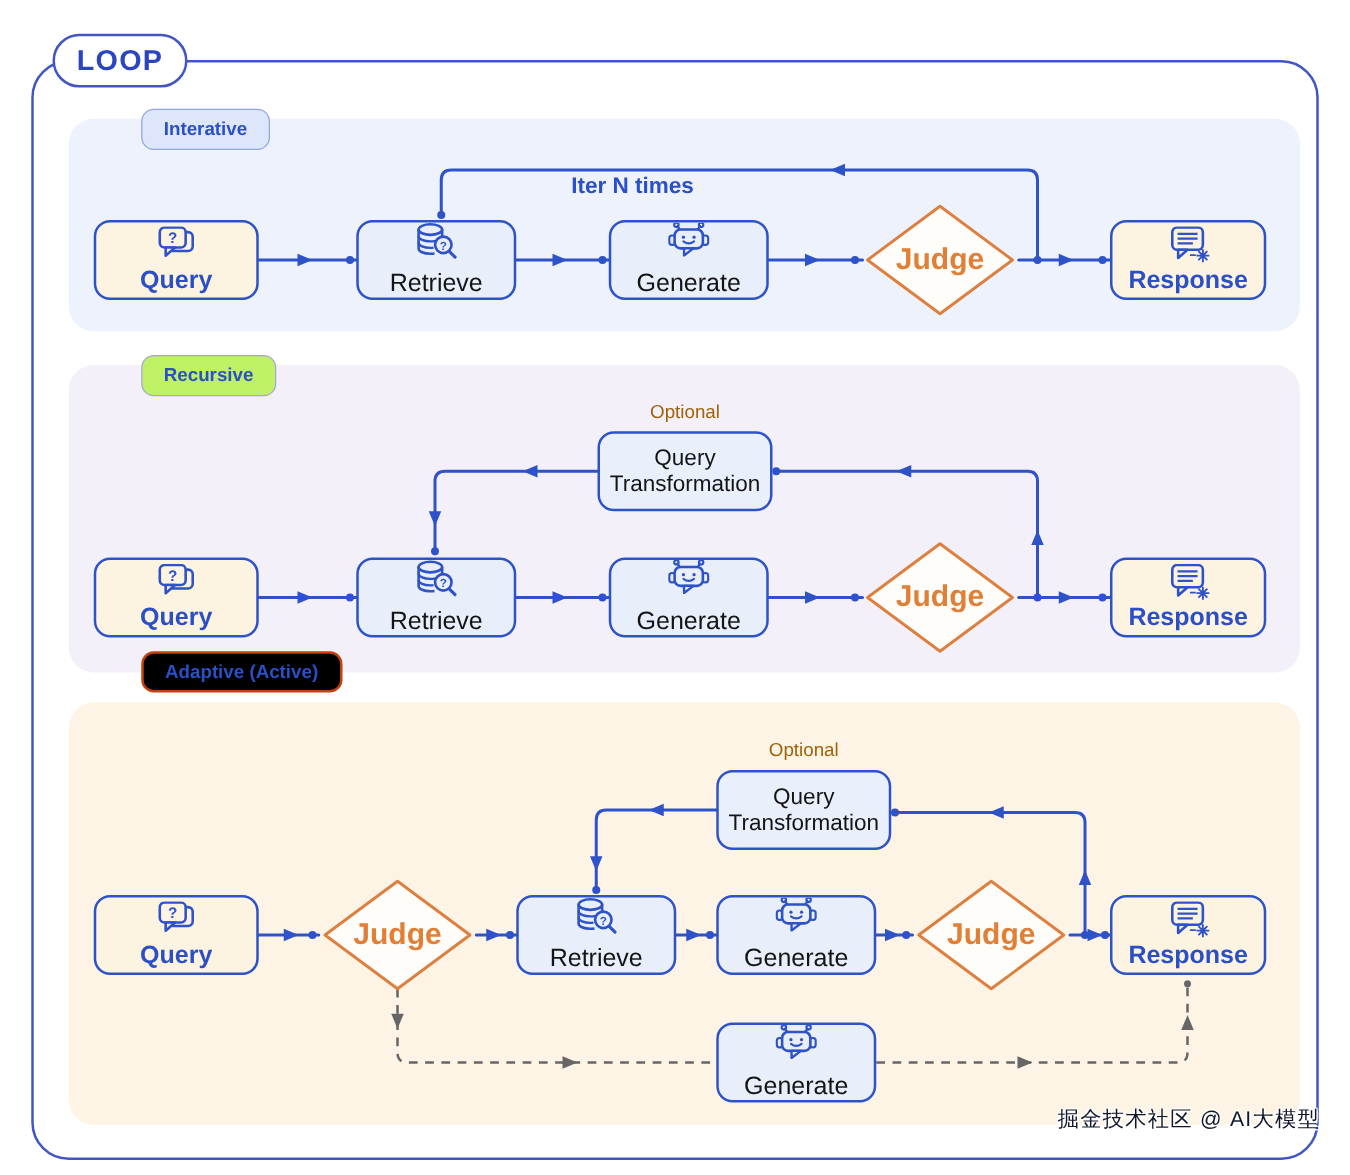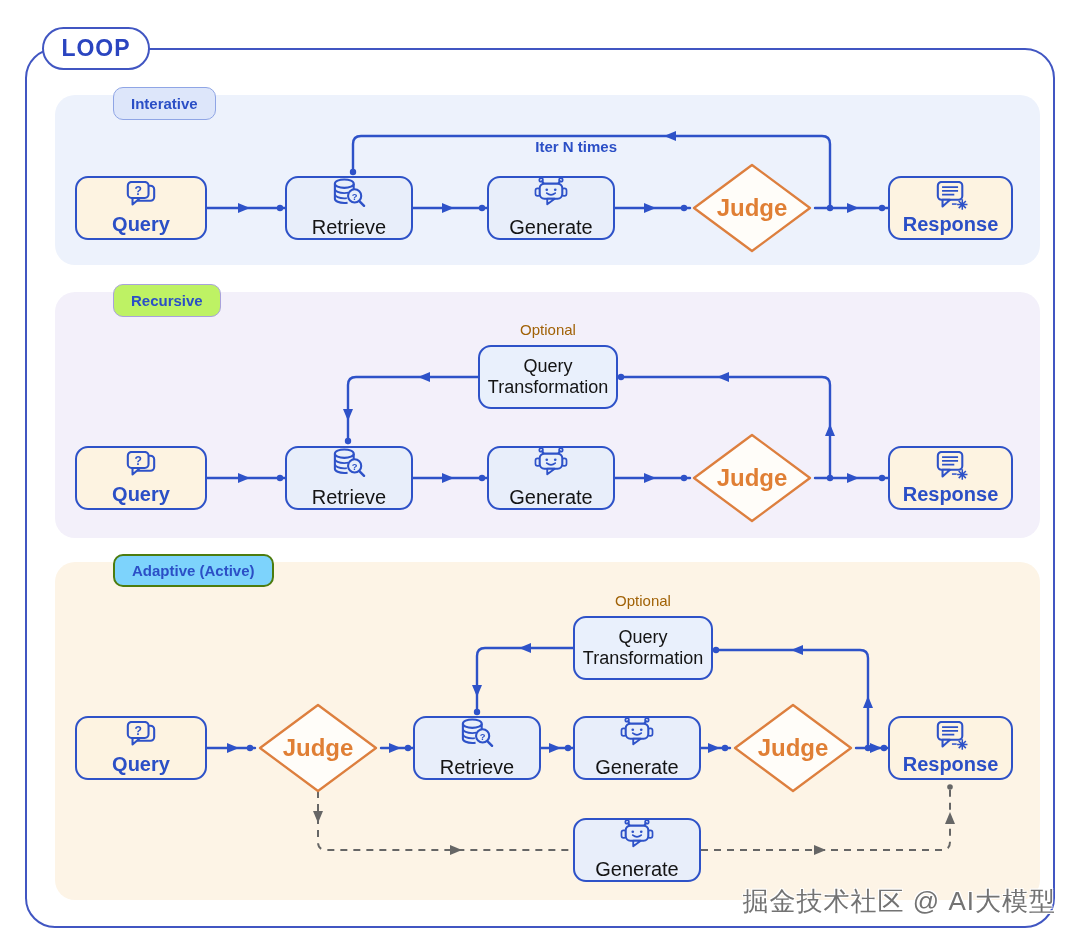--- a/index.html
+++ b/index.html
@@ -16,21 +16,21 @@
   .sec { position:absolute; border-radius:20px; }
   .sec1 { left:55px; top:95px;  width:985px; height:170px; background:#edf2fc; }
   .sec2 { left:55px; top:292px; width:985px; height:246px; background:#f3f0fa; }
   .sec3 { left:55px; top:562px; width:985px; height:338px; background:#fdf4e6; }
 
   .sec-badge { position:absolute; height:33px; padding:0 17px; border-radius:10px;
                display:flex; align-items:center; justify-content:center;
                font-size:15px; font-weight:bold; color:#2b4fc6; z-index:4;margin-left:47px; }
   .badge1 { left:66px; top:87px;  background:#dde6fa; border:1.5px solid #8fa5e5; }
   .badge2 { left:66px; top:284px; background:#bef264; border:1.5px solid #a9a2dc; }
-  .badge3 { left:66px; top:554px; background:#7dd3fc; border:2px solid #4d7c0f; }
+  .badge3 { left:66px; top:521px; background:#000000; border:2px solid #c2410c; }
 
   .node { position:absolute; border:2.3px solid #2e52c8; border-radius:13px;
           display:flex; flex-direction:column; align-items:center; justify-content:center;
           gap:1px; z-index:3; }
   .cream { background:#fdf3e1; }
   .bluebg { background:#e8eefa;justify-content:space-between; }
   .node .lbl { font-size:20px; color:#141414; line-height:1.05; }
   .node .lbl.accent { color:#2b4fc6; font-weight:bold; }
   .icon { width:40px; height:32px; display:block; }
 
@@ -39,27 +39,27 @@
   .qt span { display:block; font-size:18px; color:#141414; line-height:1.15; text-align:center; }
 
   .opt { position:absolute; text-align:center; font-size:15px; color:#a16207; z-index:3; }
 
   .diamond { position:absolute; width:126px; height:92px; z-index:3; }
   .diamond svg { position:absolute; left:0; top:0; }
   .diamond .jlbl { position:absolute; left:0; top:0; width:100%; height:100%;
                    display:flex; align-items:center; justify-content:center;
                    font-size:24px; font-weight:bold; color:#e07f35; }
 
-  .iter-note { position:absolute; left:457px; top:138px; width:160px; text-align:right;
-               font-size:15px; font-weight:bold; color:#2b4fc6; z-index:4; }
+  .iter-note { position:absolute; left:457px; top:138px; width:160px; text-align:left;
+               font-size:18px; font-weight:bold; color:#2b4fc6; z-index:4; }
 
   .overlay { position:absolute; left:0; top:0; width:1080px; height:940px;
              z-index:2; pointer-events:none; }
 
-  .watermark { position:absolute; right:24px; top:884px; font-size:26px; color:#737373;
+  .watermark { position:absolute; right:24px; top:884px; font-size:17px; color:#0f172a;
                letter-spacing:1px; z-index:6;
                text-shadow:-1px -1px 0 #fff, 1px -1px 0 #fff, -1px 1px 0 #fff, 1px 1px 0 #fff; }
   .defs-hidden { position:absolute; width:0; height:0; overflow:hidden; }
 </style>
 </head>
 <body>
 
 <svg class="defs-hidden" aria-hidden="true">
   <defs>
     <symbol id="icon-query" viewBox="0 0 40 34">

